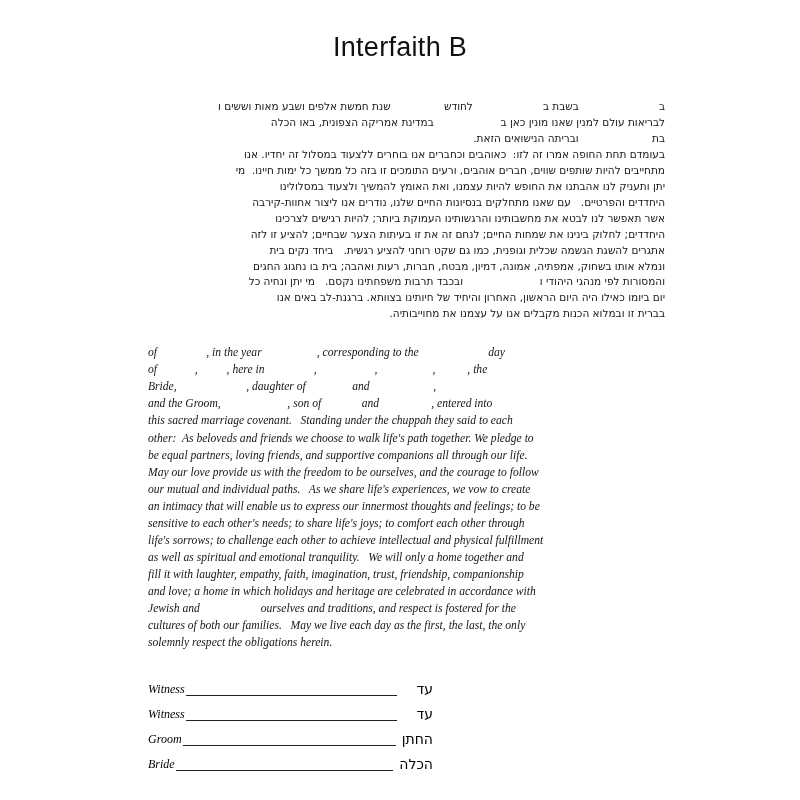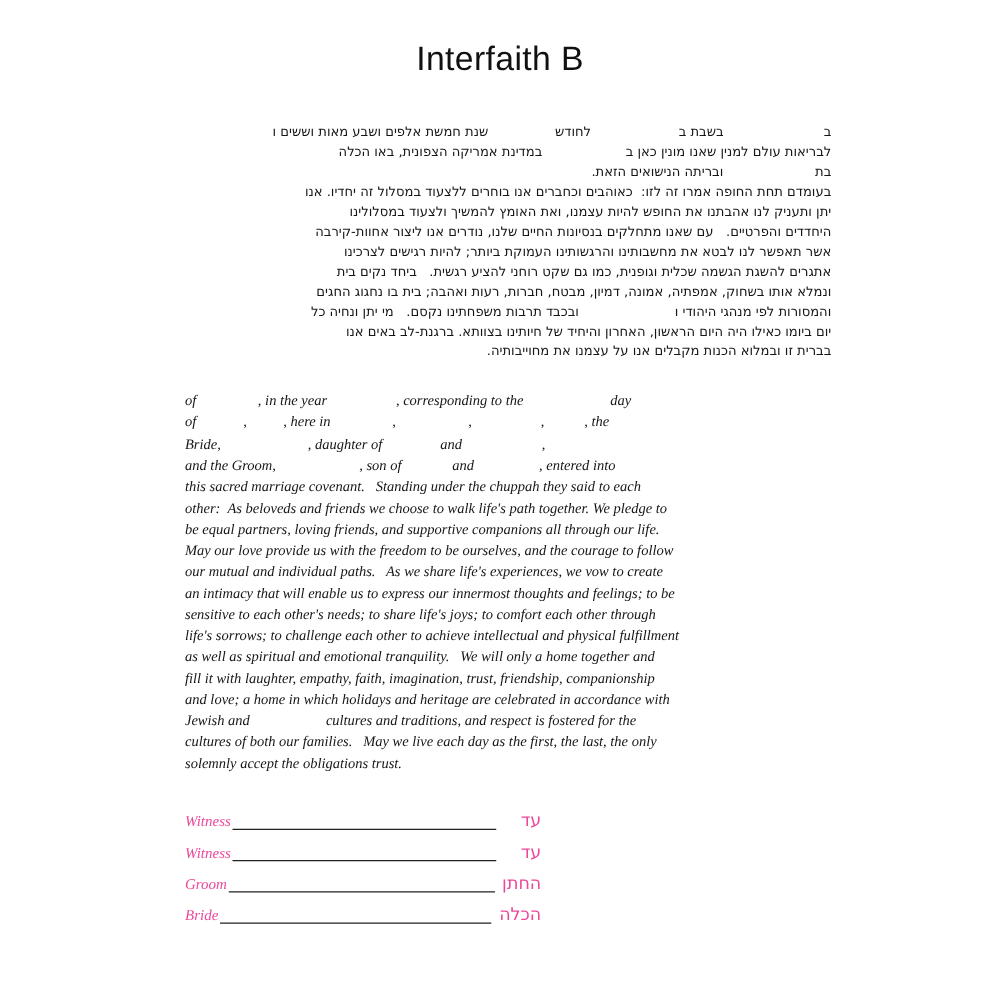--- a/index.html
+++ b/index.html
@@ -69,21 +69,21 @@
     width: 285px;
     margin: 30px 0 0 148px;
   }
   .sig-row {
     display: flex;
     align-items: flex-end;
     margin-bottom: 9px;
     font-family: "Liberation Serif", serif;
     font-style: italic;
     font-size: 12px;
-    color: #ec4899;
+    color: #000000;
   }
   .sig-label {
     white-space: nowrap;
     padding-right: 1px;
   }
   .sig-rule {
     flex: 1 1 auto;
     border-bottom: 1px solid #222;
     height: 11px;
     margin: 0 6px 1px 0;
@@ -103,23 +103,25 @@
 
 <div class="page">
 
   <h1 class="doc-title">Interfaith B</h1>
 
   <div class="hebrew-block">
     <span class="heb-line">ב                        בשבת ב                     לחודש                שנת חמשת אלפים ושבע מאות וששים ו</span>
     <span class="heb-line">לבריאות עולם למנין שאנו מונין כאן ב                    במדינת אמריקה הצפונית, באו הכלה</span>
     <span class="heb-line">בת                      ובריתה הנישואים הזאת.</span>
     <span class="heb-line">בעומדם תחת החופה אמרו זה לזו:  כאוהבים וכחברים אנו בוחרים ללצעוד במסלול זה יחדיו. אנו</span>
+    <span class="heb-line">מתחייבים להיות שותפים שווים, חברים אוהבים, ורעים התומכים זו בזה כל ממשך כל ימות חיינו.  מי</span>
     <span class="heb-line">יתן ותעניק לנו אהבתנו את החופש להיות עצמנו, ואת האומץ להמשיך ולצעוד במסלולינו</span>
     <span class="heb-line">היחדדים והפרטיים.   עם שאנו מתחלקים בנסיונות החיים שלנו, נודרים אנו ליצור אחוות-קירבה</span>
     <span class="heb-line">אשר תאפשר לנו לבטא את מחשבותינו והרגשותינו העמוקת ביותר; להיות רגישים לצרכינו</span>
+    <span class="heb-line">היחדדים; לחלוק בינינו את שמחות החיים; לנחם זה את זו בעיתות הצער שבחיים; להציע זו לזה</span>
     <span class="heb-line">אתגרים להשגת הגשמה שכלית וגופנית, כמו גם שקט רוחני להציע רגשית.   ביחד נקים בית</span>
     <span class="heb-line">ונמלא אותו בשחוק, אמפתיה, אמונה, דמיון, מבטח, חברות, רעות ואהבה; בית בו נחגוג החגים</span>
     <span class="heb-line">והמסורות לפי מנהגי היהודי ו                       ובכבד תרבות משפחתינו נקסם.   מי יתן ונחיה כל</span>
     <span class="heb-line">יום ביומו כאילו היה היום הראשון, האחרון והיחיד של חיותינו בצוותא. ברגנת-לב באים אנו</span>
     <span class="heb-line">בברית זו ובמלוא הכנות מקבלים אנו על עצמנו את מחוייבותיה.</span>
   </div>
 
   <div class="english-block">
     <span class="eng-line">of                 , in the year                   , corresponding to the                        day</span>
     <span class="eng-line">of             ,          , here in                 ,                    ,                   ,           , the</span>
@@ -129,23 +131,23 @@
     <span class="eng-line">other:  As beloveds and friends we choose to walk life's path together. We pledge to</span>
     <span class="eng-line">be equal partners, loving friends, and supportive companions all through our life.</span>
     <span class="eng-line">May our love provide us with the freedom to be ourselves, and the courage to follow</span>
     <span class="eng-line">our mutual and individual paths.   As we share life's experiences, we vow to create</span>
     <span class="eng-line">an intimacy that will enable us to express our innermost thoughts and feelings; to be</span>
     <span class="eng-line">sensitive to each other's needs; to share life's joys; to comfort each other through</span>
     <span class="eng-line">life's sorrows; to challenge each other to achieve intellectual and physical fulfillment</span>
     <span class="eng-line">as well as spiritual and emotional tranquility.   We will only a home together and</span>
     <span class="eng-line">fill it with laughter, empathy, faith, imagination, trust, friendship, companionship</span>
     <span class="eng-line">and love; a home in which holidays and heritage are celebrated in accordance with</span>
-    <span class="eng-line">Jewish and                     cultures and traditions, and respect is fostered for the</span>
+    <span class="eng-line">Jewish and                     ourselves and traditions, and respect is fostered for the</span>
     <span class="eng-line">cultures of both our families.   May we live each day as the first, the last, the only</span>
-    <span class="eng-line">solemnly accept the obligations trust.</span>
+    <span class="eng-line">solemnly respect the obligations herein.</span>
   </div>
 
   <div class="signatures">
 
     <div class="sig-row">
       <span class="sig-label">Witness</span>
       <span class="sig-rule"></span>
       <span class="sig-heb">עד</span>
     </div>
 

